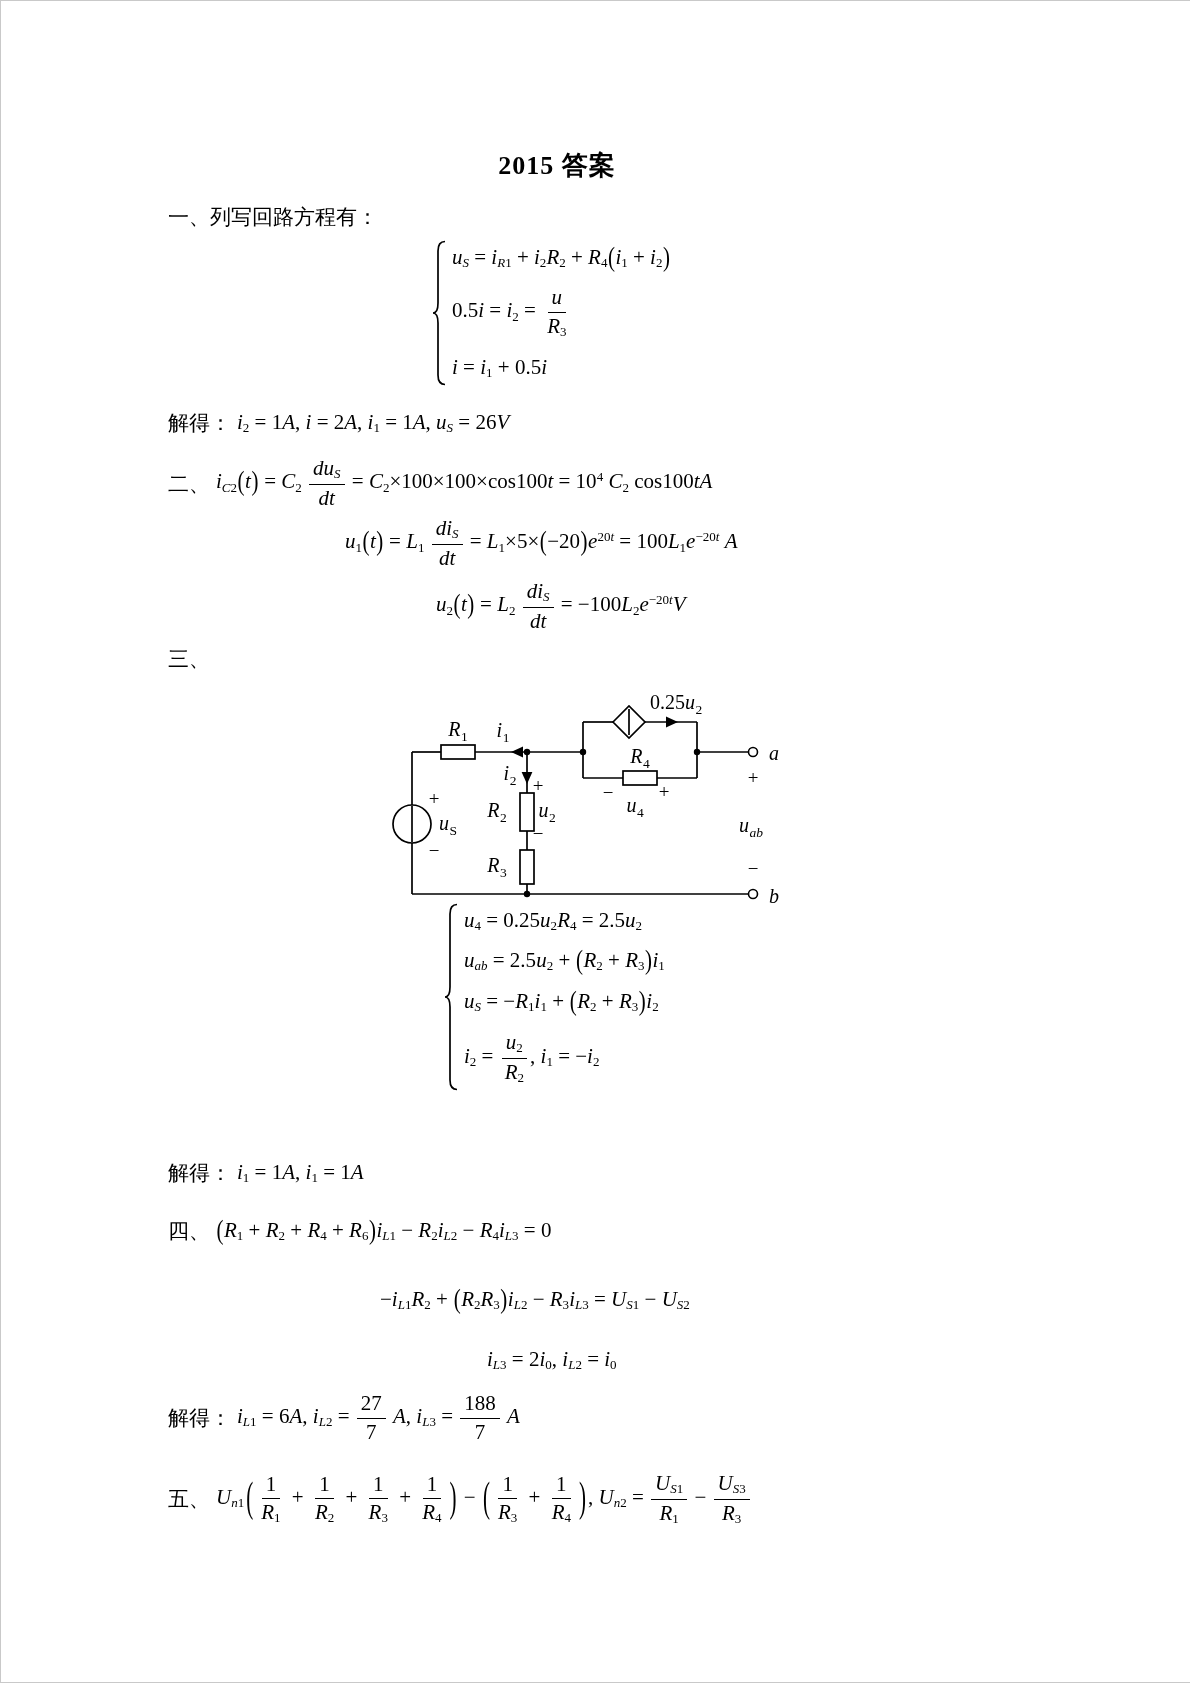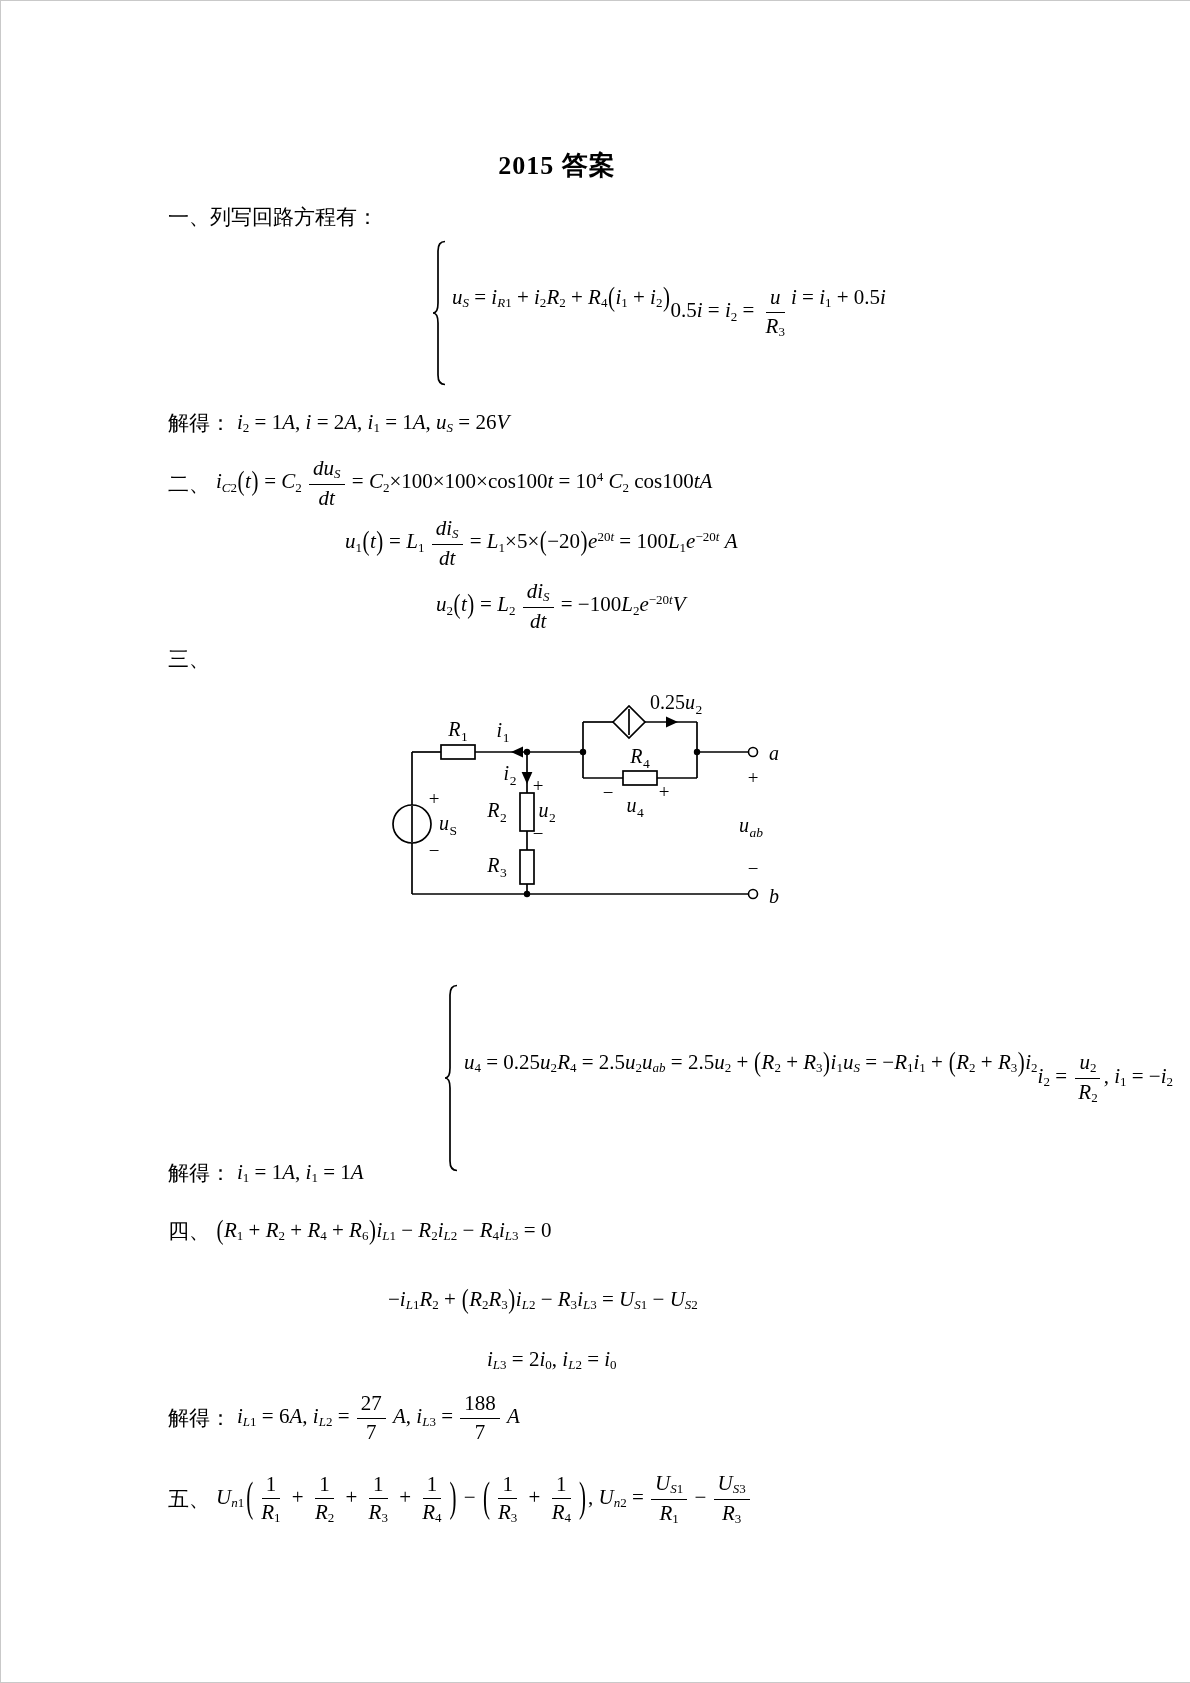--- a/index.html
+++ b/index.html
@@ -15,21 +15,21 @@
   sub{font-size:0.62em;vertical-align:-0.25em;}
   sup{font-size:0.62em;vertical-align:0.55em;}
   .frac{display:inline-flex;flex-direction:column;align-items:center;vertical-align:middle;
         margin:0 2px;line-height:1.12;}
   .frac .fn{padding:0 4px 2px;border-bottom:1.5px solid #000;}
   .frac .fd{padding:2px 4px 0;}
   .rm{font-style:normal;}
   .pr{display:inline-block;transform:scaleY(1.3);margin:0 0.5px;}
   .pr.p2{transform:scaleY(2.0);margin:0 2px;}
   .sys{position:absolute;display:flex;align-items:center;}
-  .syscol{display:flex;flex-direction:row;margin-left:5px;row-gap:4px;}
+  .syscol{display:flex;flex-direction:column;margin-left:5px;row-gap:4px;}
   .sr{display:flex;align-items:center;}
   
   .clbl{font-family:"Liberation Serif","DejaVu Serif",serif;font-size:20px;font-style:italic;fill:#000;}
   .clbl.sign{font-style:normal;font-size:19px;}
   .crm{font-style:normal;}
   .csub{font-size:13.5px;font-style:normal;}
   .csub.it{font-style:italic;}
   .wire{stroke:#000;stroke-width:1.7;fill:none;}
   .box{stroke:#000;stroke-width:1.7;fill:#fff;}
   .dot{fill:#000;stroke:none;}
@@ -158,21 +158,21 @@
       <text x="608" y="799" text-anchor="middle" class="clbl sign"><tspan>−</tspan></text>
       <text x="635" y="812" text-anchor="middle" class="clbl"><tspan>u</tspan><tspan class="csub" dy="4.5" dx="0.5">4</tspan></text>
       <text x="664" y="798" text-anchor="middle" class="clbl sign"><tspan>+</tspan></text>
       <text x="774" y="760" text-anchor="middle" class="clbl"><tspan>a</tspan></text>
       <text x="753" y="784" text-anchor="middle" class="clbl sign"><tspan>+</tspan></text>
       <text x="751" y="832" text-anchor="middle" class="clbl"><tspan>u</tspan><tspan class="csub it" dy="4.5" dx="0.5">ab</tspan></text>
       <text x="753" y="875" text-anchor="middle" class="clbl sign"><tspan>−</tspan></text>
       <text x="774" y="903" text-anchor="middle" class="clbl"><tspan>b</tspan></text>
     </svg>
 
-  <div class="sys" style="left:444px;top:984px">
+  <div class="sys" style="left:444px;top:903px">
     <svg width="15" height="188" viewBox="0 0 15 188">
       <path d="M13 1.5 Q6 1.5 6 11 L6 84 Q6 94 1 94 Q6 94 6 104 L6 177 Q6 186.5 13 186.5" fill="none" stroke="#000" stroke-width="1.7"></path>
     </svg>
     <div class="syscol">
       <div class="sr" style="height:36px">
           <span class="eq"><i>u</i><sub>4</sub> = 0.25<i>u</i><sub>2</sub><i>R</i><sub>4</sub> = 2.5<i>u</i><sub>2</sub></span>
         </div>
       <div class="sr" style="height:37px">
           <span class="eq"><i>u</i><sub><i>a</i><i>b</i></sub> = 2.5<i>u</i><sub>2</sub> + <span class="pr">(</span><i>R</i><sub>2</sub> + <i>R</i><sub>3</sub><span class="pr">)</span><i>i</i><sub>1</sub></span>
         </div>
@@ -190,21 +190,21 @@
 
   <div class="row" style="left:168px;top:1159px">
     <span class="cjk">解得：</span>
     <span class="eq"><i>i</i><sub>1</sub> = 1<i>A</i>, <i>i</i><sub>1</sub> = 1<i>A</i></span>
   </div>
 
   <div class="row" style="left:168px;top:1217px">
     <span class="cjk">四、</span>
     <span class="eq"><span class="pr">(</span><i>R</i><sub>1</sub> + <i>R</i><sub>2</sub> + <i>R</i><sub>4</sub> + <i>R</i><sub>6</sub><span class="pr">)</span><i>i</i><sub><i>L</i>1</sub> − <i>R</i><sub>2</sub><i>i</i><sub><i>L</i>2</sub> − <i>R</i><sub>4</sub><i>i</i><sub><i>L</i>3</sub> = 0</span>
   </div>
-  <div class="row" style="left:388px;top:1287px">
+  <div class="row" style="left:380px;top:1287px">
     <span class="eq">−<i>i</i><sub><i>L</i>1</sub><i>R</i><sub>2</sub> + <span class="pr">(</span><i>R</i><sub>2</sub><i>R</i><sub>3</sub><span class="pr">)</span><i>i</i><sub><i>L</i>2</sub> − <i>R</i><sub>3</sub><i>i</i><sub><i>L</i>3</sub> = <i>U</i><sub><i>S</i>1</sub> − <i>U</i><sub><i>S</i>2</sub></span>
   </div>
   <div class="row" style="left:487px;top:1347px">
     <span class="eq"><i>i</i><sub><i>L</i>3</sub> = 2<i>i</i><sub>0</sub>, <i>i</i><sub><i>L</i>2</sub> = <i>i</i><sub>0</sub></span>
   </div>
   <div class="row" style="left:168px;top:1392px">
     <span class="cjk">解得：</span>
     <span class="eq"><i>i</i><sub><i>L</i>1</sub> = 6<i>A</i>, <i>i</i><sub><i>L</i>2</sub> = <span class="frac">
           <span class="fn">27</span>
           <span class="fd">7</span>

